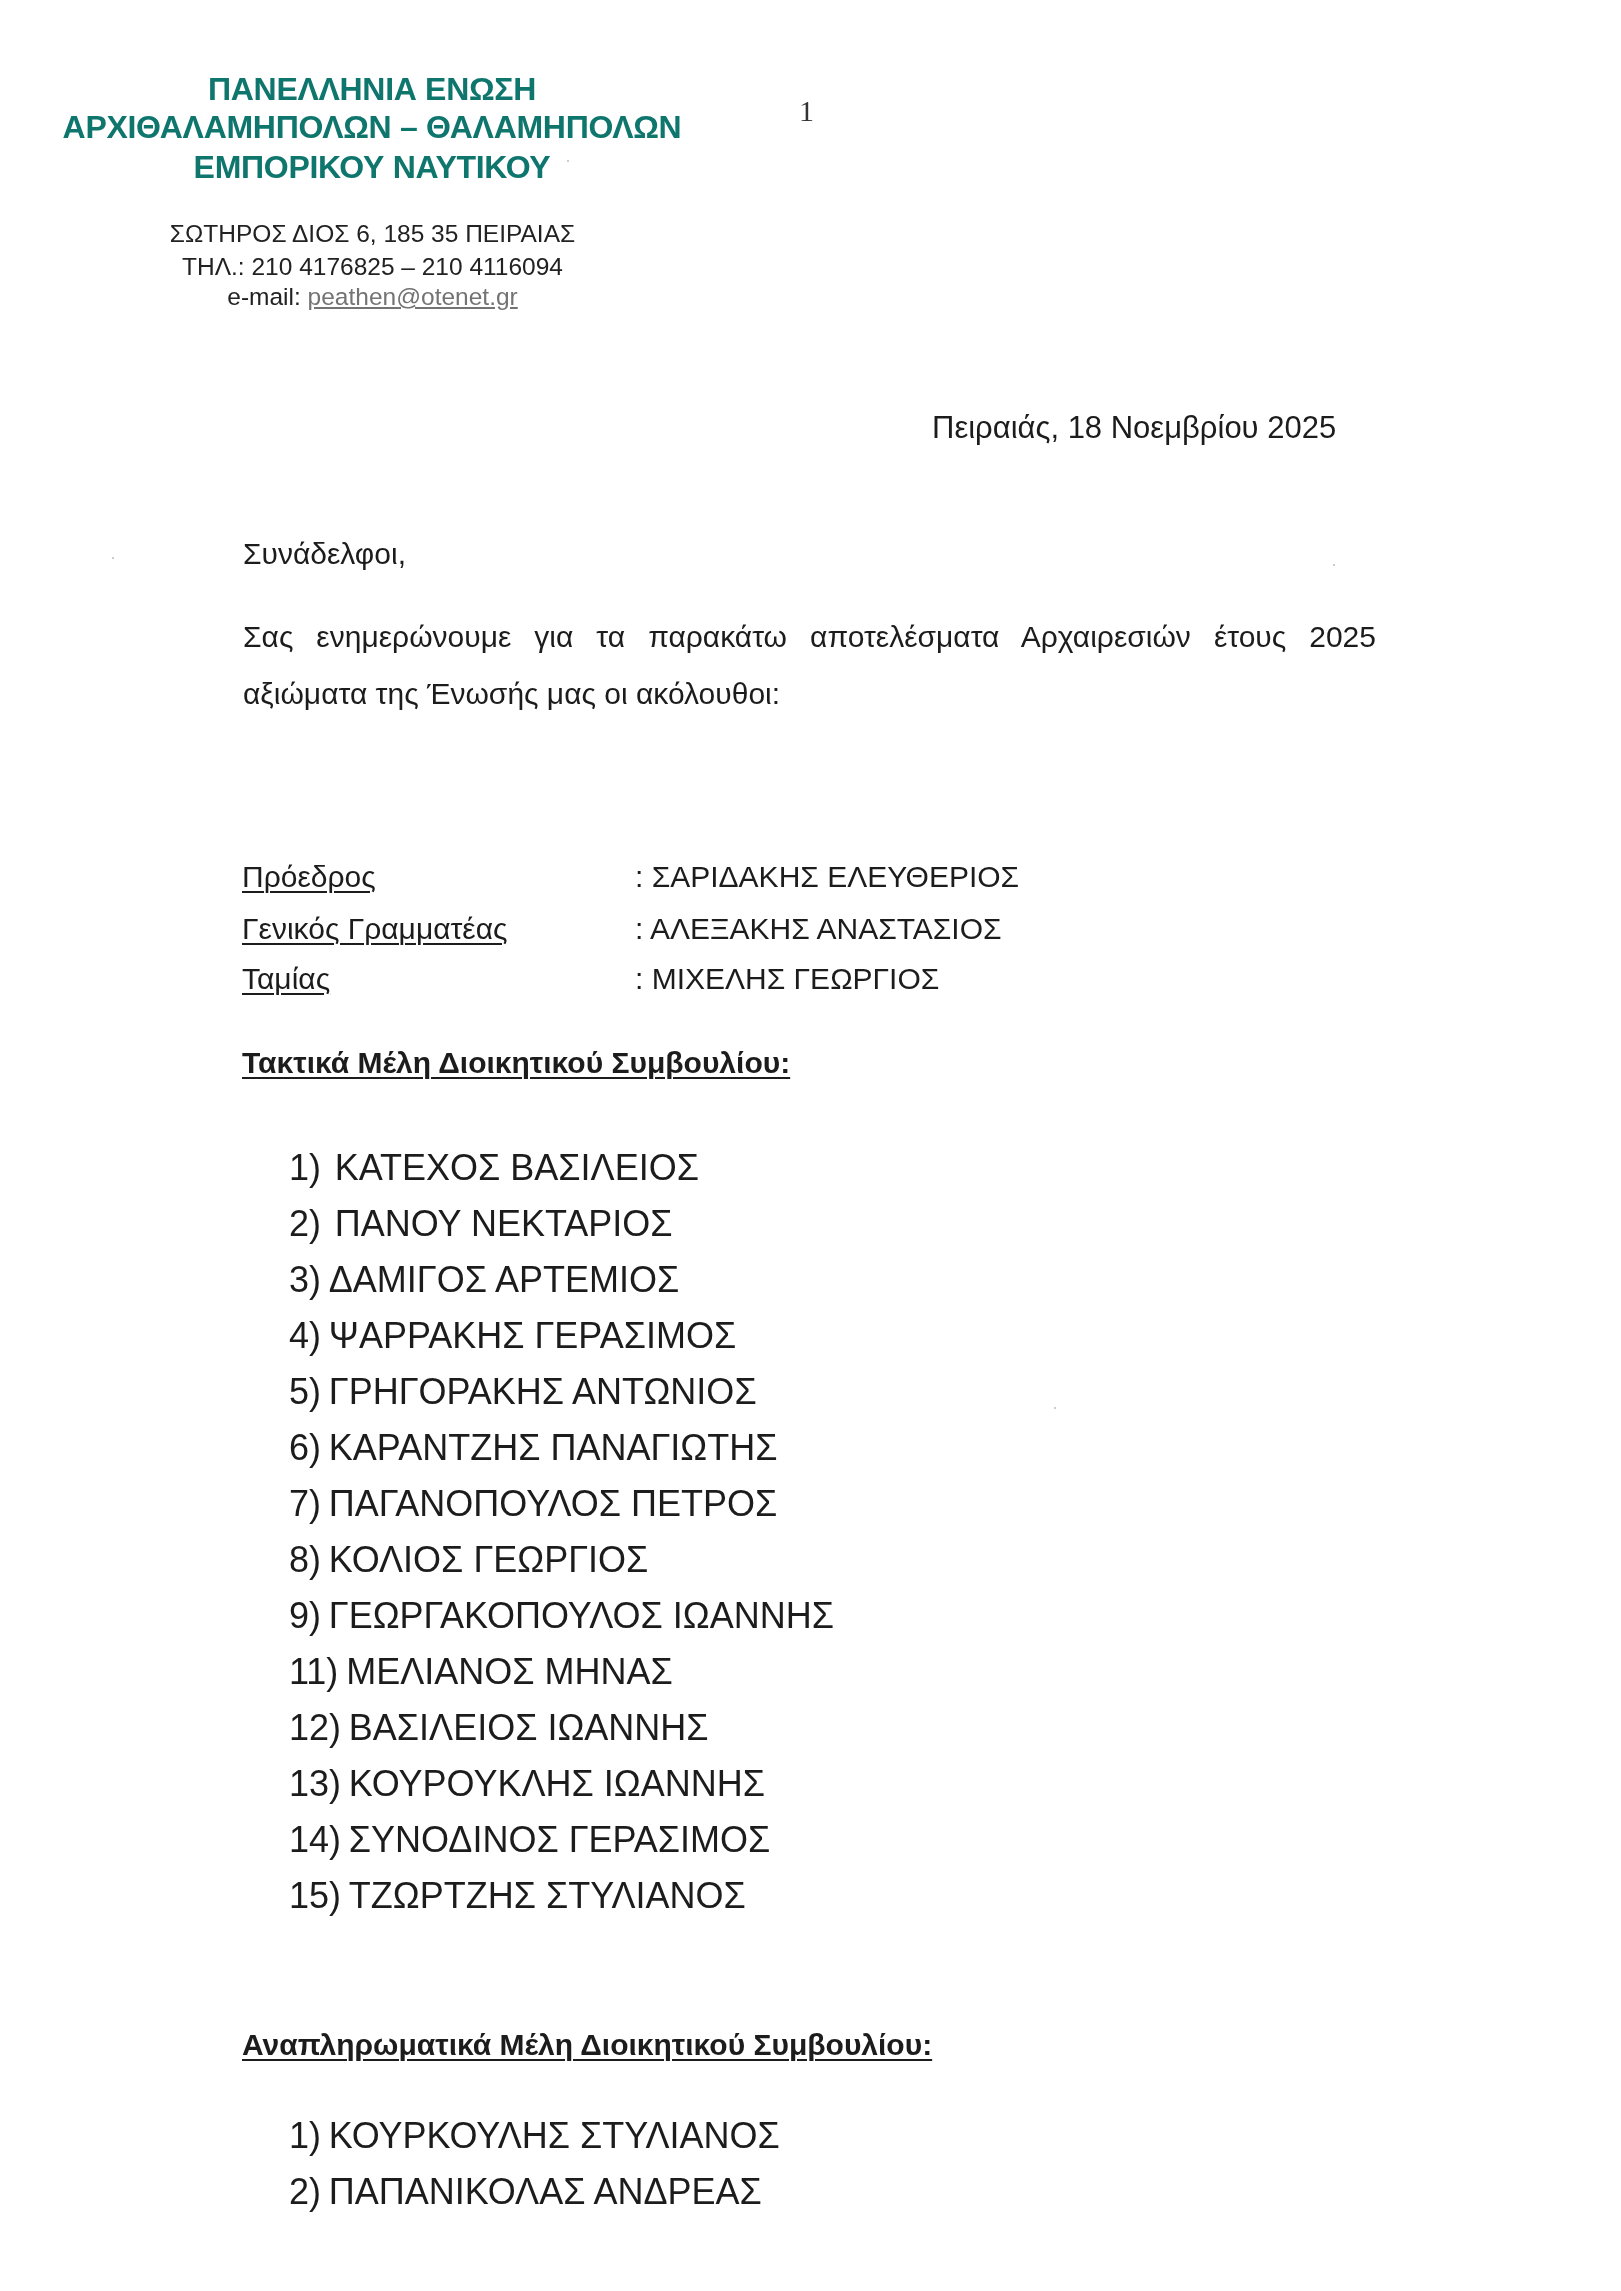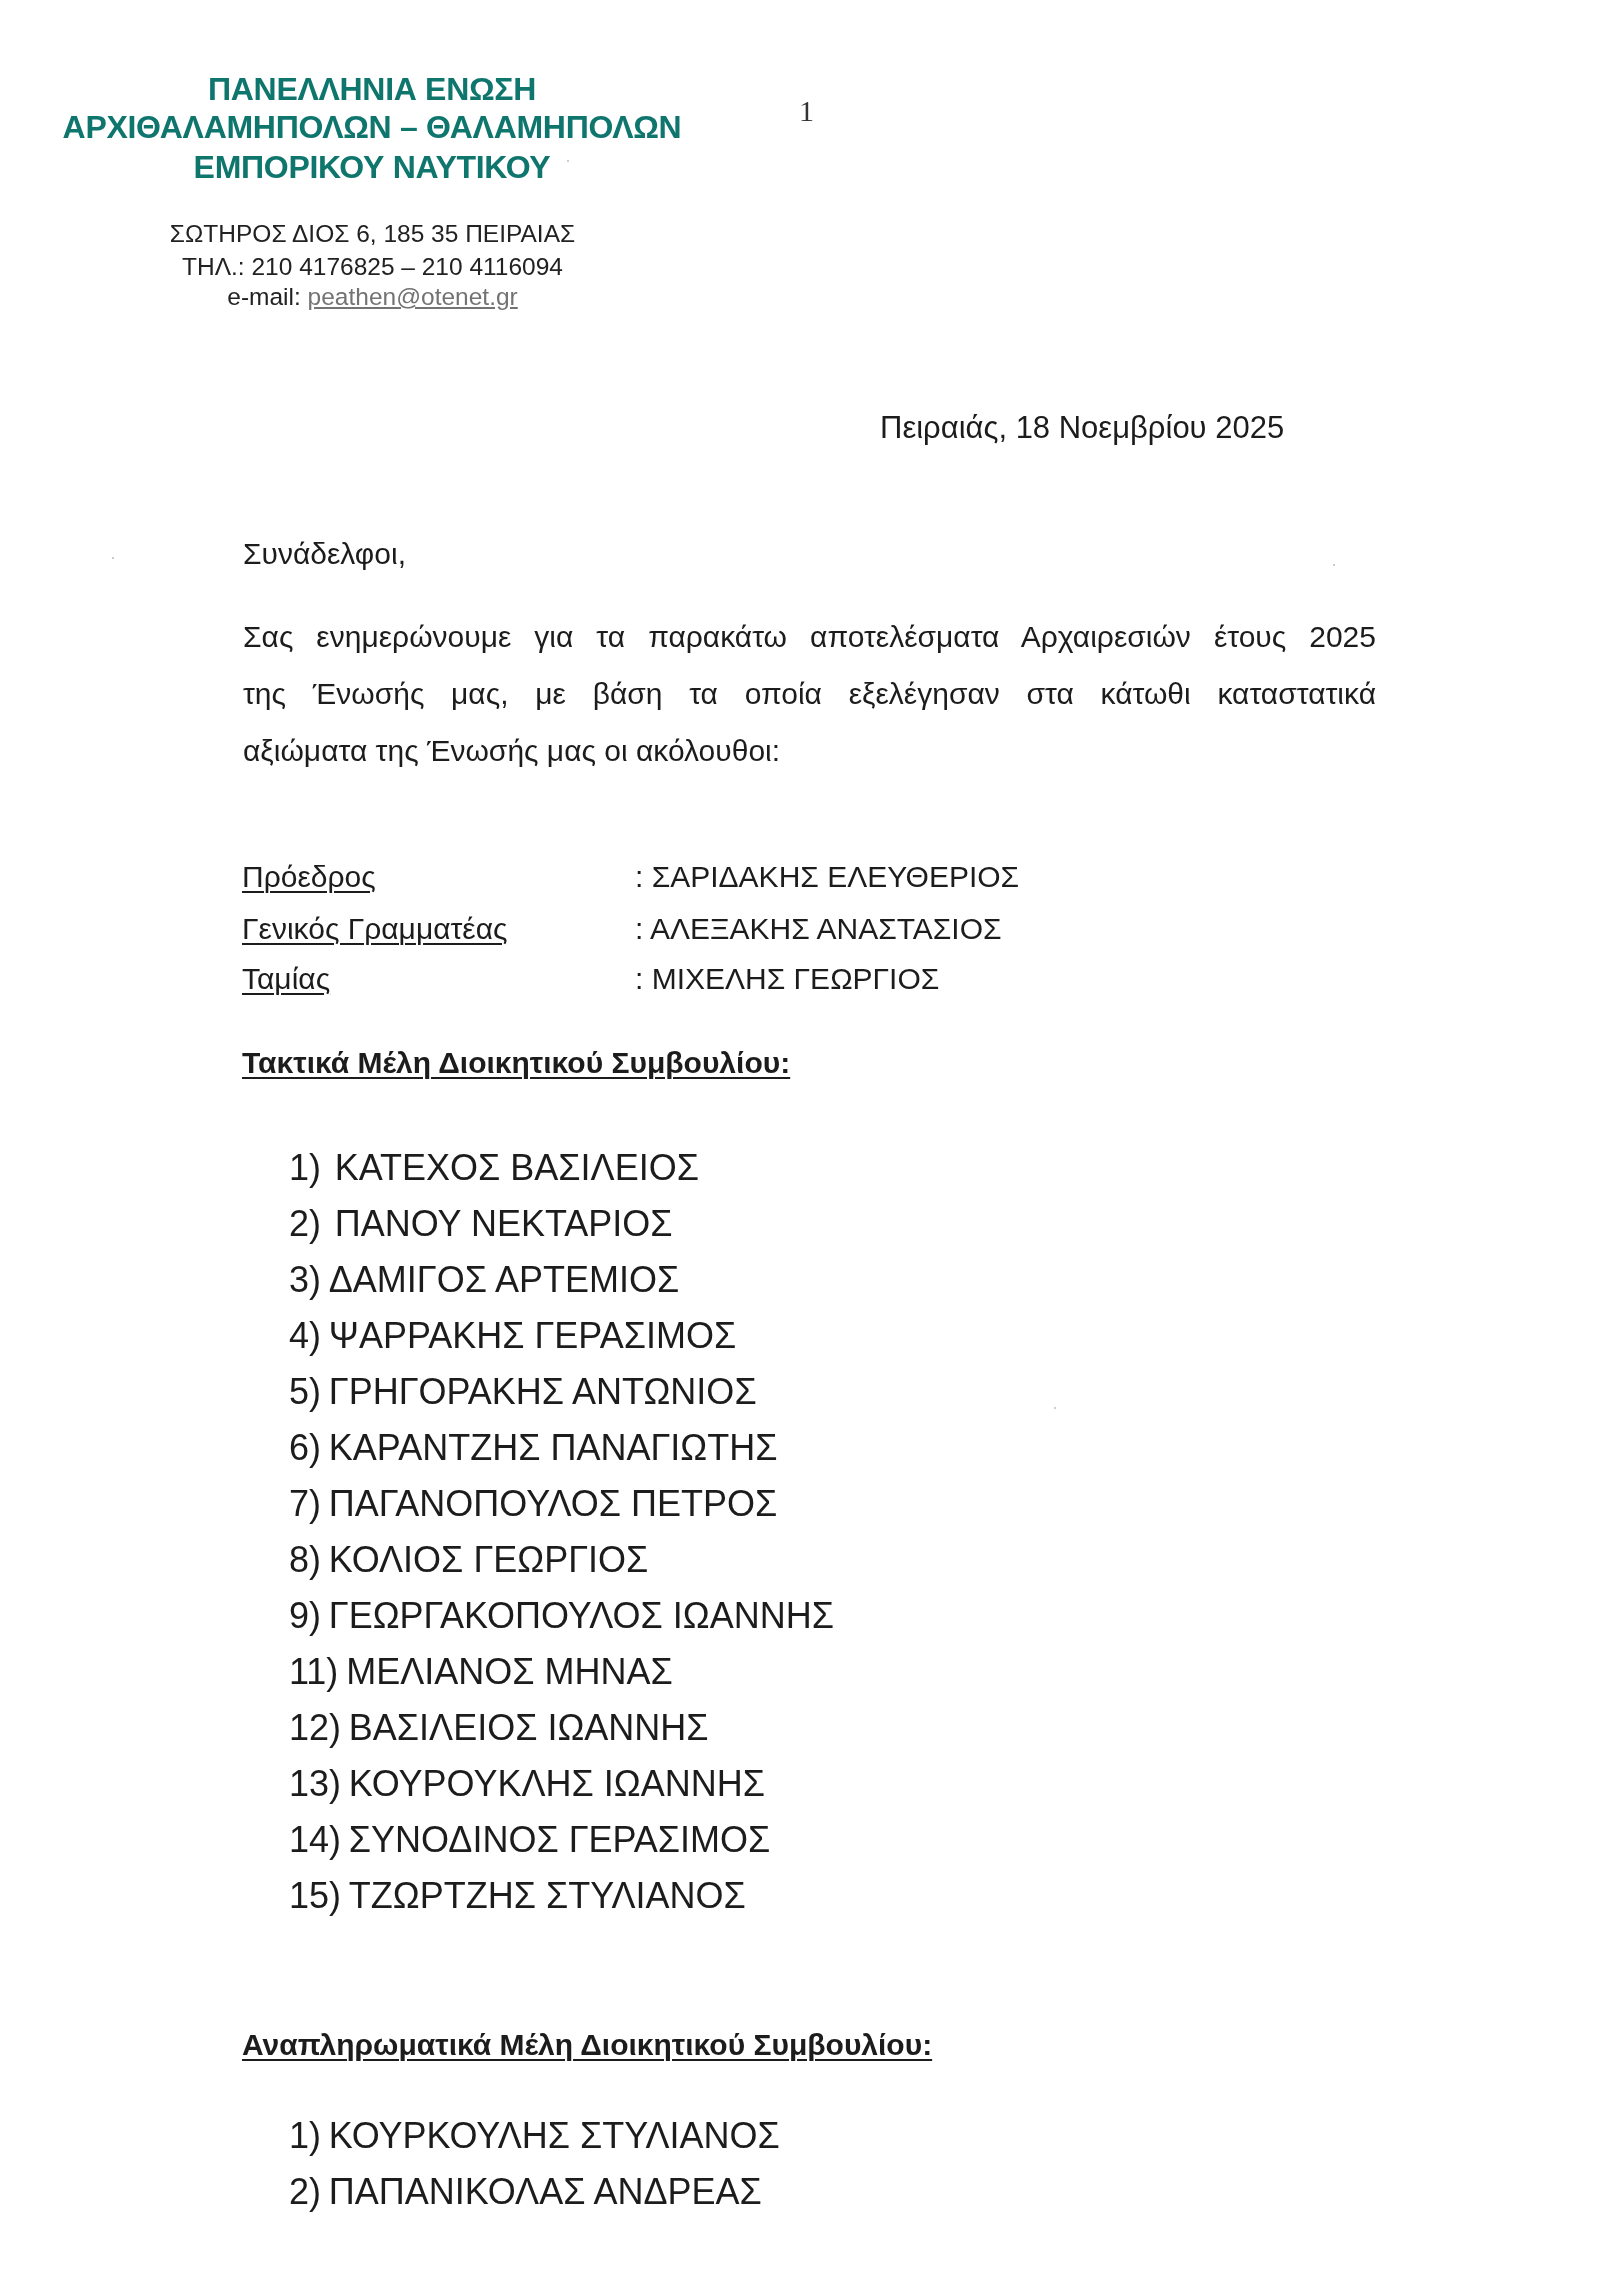--- a/index.html
+++ b/index.html
@@ -11,21 +11,21 @@
   .org-2 { top: 108px; }
   .org-3 { top: 148px; }
   .contact { position: absolute; left: 59px; width: 627px; text-align: center; font-size: 24.5px; line-height: 32px; color: #222; }
   .contact-1 { top: 218px; }
   .contact-2 { top: 251px; }
   .contact-3 { top: 281px; }
   .email-link { color: #737373; text-decoration: underline; }
   .page-num { position: absolute; left: 799px; top: 94px; font-family: "Liberation Serif", serif; font-size: 30px; line-height: 33px; color: #333; }
 
   
-  .date { position: absolute; left: 880px; top: 408px; font-size: 31px; line-height: 39px; }
+  .date { position: absolute; left: 932px; top: 408px; font-size: 31px; line-height: 39px; }
 
   
   .greeting { position: absolute; left: 243px; top: 534px; font-size: 30px; line-height: 39px; }
   .para { position: absolute; left: 243px; top: 608px; width: 1133px; font-size: 30px; line-height: 57px; text-align: justify; }
   .para .line { display: block; text-align: justify; text-align-last: justify; height: 57px; }
   .para .line.last { text-align-last: left; }
 
   
   .officer { position: absolute; left: 242px; font-size: 30px; line-height: 39px; }
   .officer .role { position: absolute; left: 0; font-weight: normal; text-decoration: underline; text-decoration-thickness: 2px; text-underline-offset: 3.9px; white-space: nowrap; }
@@ -62,21 +62,20 @@
 <div class="contact contact-2">ΤΗΛ.: 210 4176825 – 210 4116094</div>
 <div class="contact contact-3">
   <span>e-mail: </span><span class="email-link">peathen@otenet.gr</span>
 </div>
 
 <div class="date">Πειραιάς, 18 Νοεμβρίου 2025</div>
 
 <div class="greeting">Συνάδελφοι,</div>
 <div class="para">
   <span class="line">Σας ενημερώνουμε για τα παρακάτω αποτελέσματα Αρχαιρεσιών έτους 2025</span>
-  <span class="line">της Ένωσής μας, με βάση τα οποία εξελέγησαν στα κάτωθι καταστατικά</span>
   <span class="line last">αξιώματα της Ένωσής μας οι ακόλουθοι:</span>
 </div>
 
 <div class="officer off-1">
   <span class="role">Πρόεδρος</span>
   <span class="val">: ΣΑΡΙΔΑΚΗΣ ΕΛΕΥΘΕΡΙΟΣ</span>
 </div>
 <div class="officer off-2">
   <span class="role">Γενικός Γραμματέας</span>
   <span class="val">: ΑΛΕΞΑΚΗΣ ΑΝΑΣΤΑΣΙΟΣ</span>

